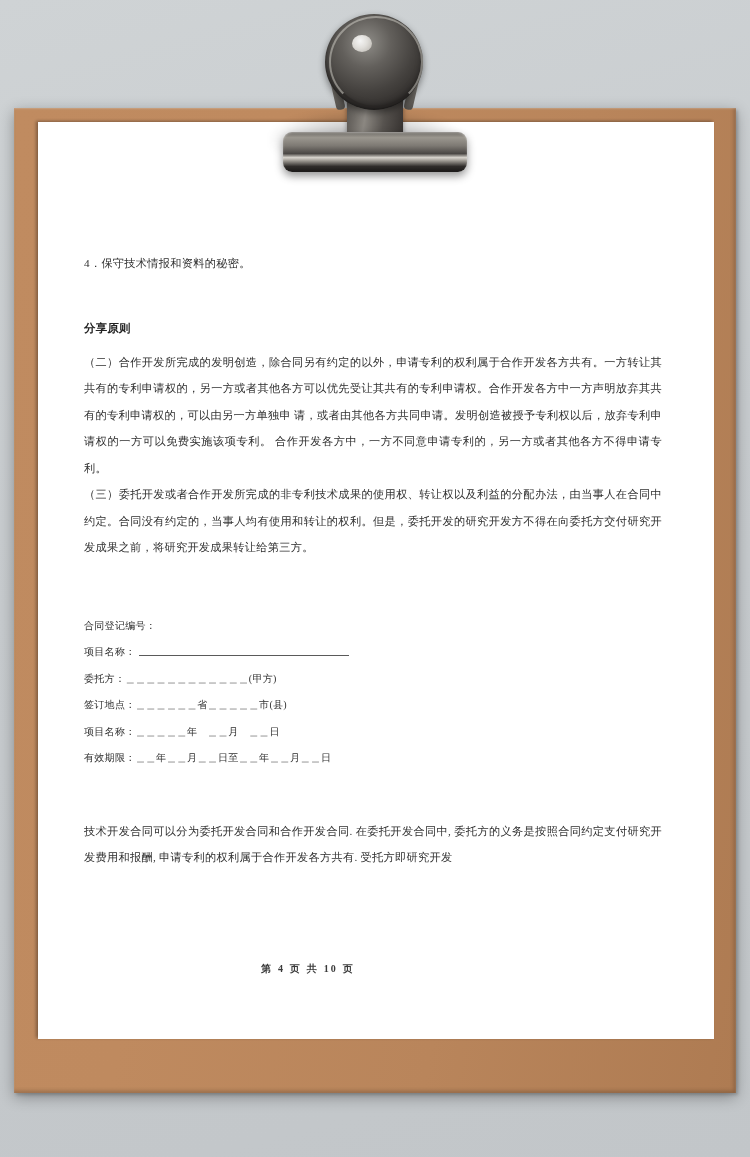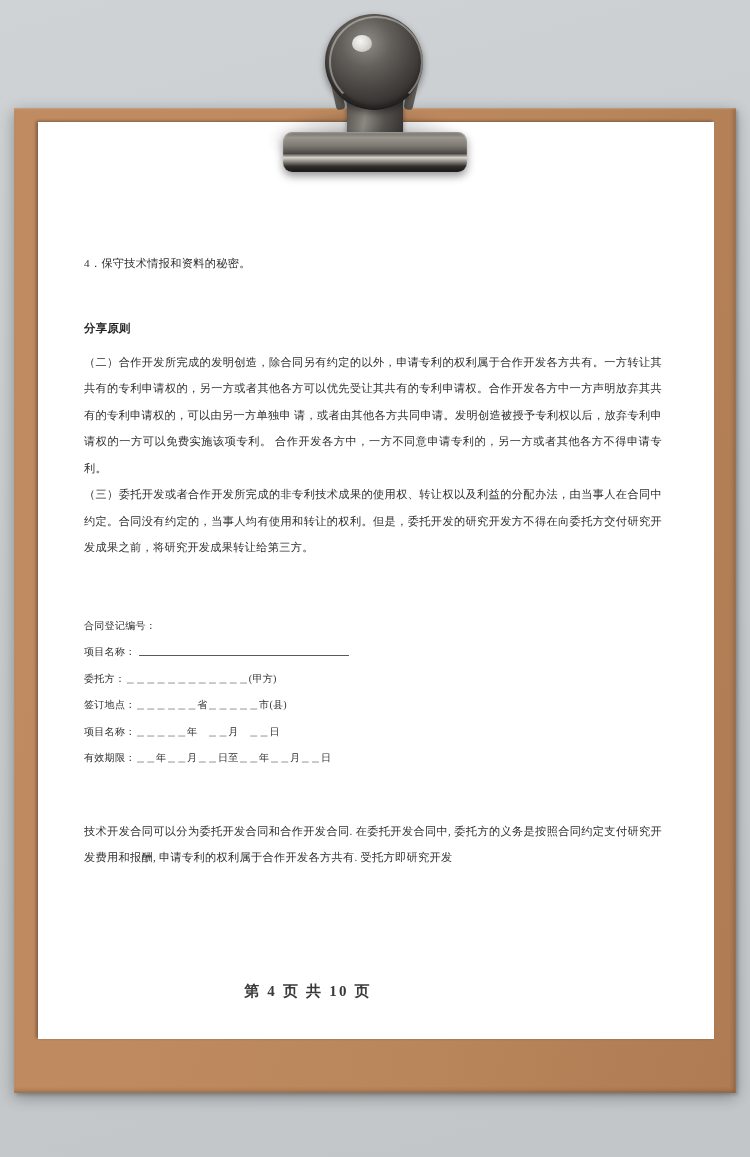--- a/index.html
+++ b/index.html
@@ -184,25 +184,24 @@
     margin-left: 3px;
     vertical-align: -1px;
   }
 
   .footer {
     position: absolute;
     left: 0;
     top: 840px;
     width: 540px;
     text-align: center;
-    font-size: 15px;
+    font-size: 10px;
     font-weight: bold;
     letter-spacing: 2.2px;
     color: #3a3a3a;
-    margin-top: 20px;
   }
 </style>
 </head>
 <body>
 
 <div class="clipboard">
   <div class="clipboard-inner-shadow"></div>
 
   <div class="paper">
     <div class="doc">

